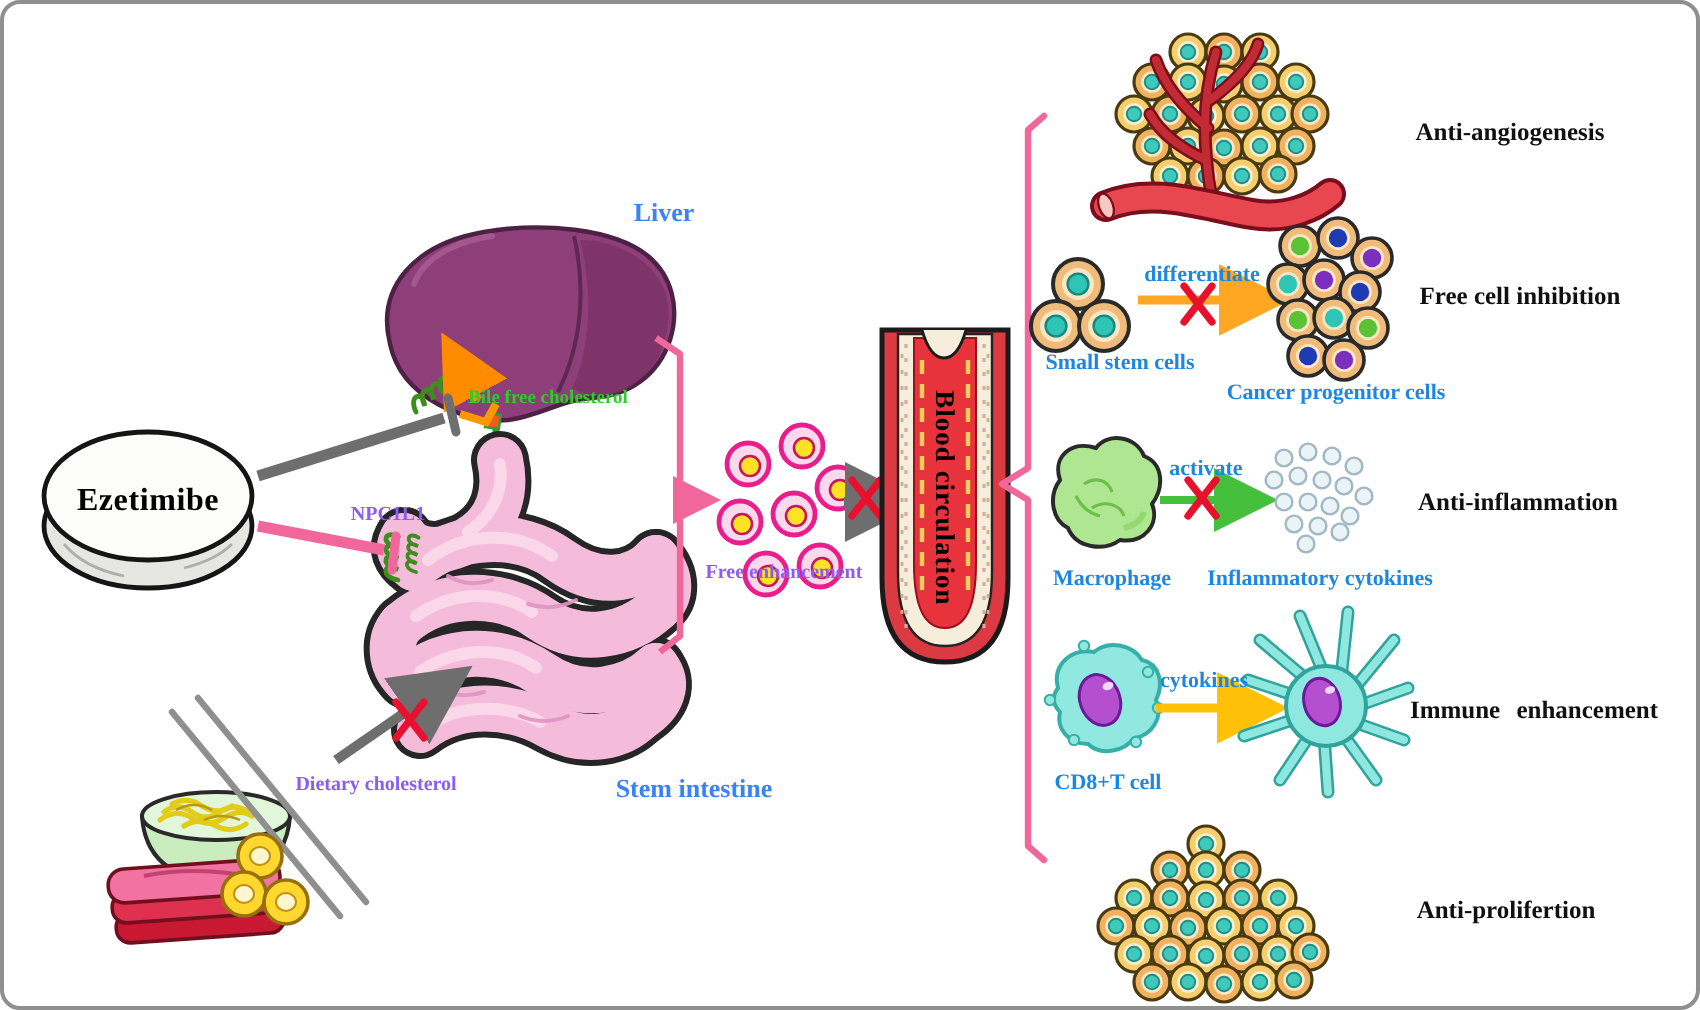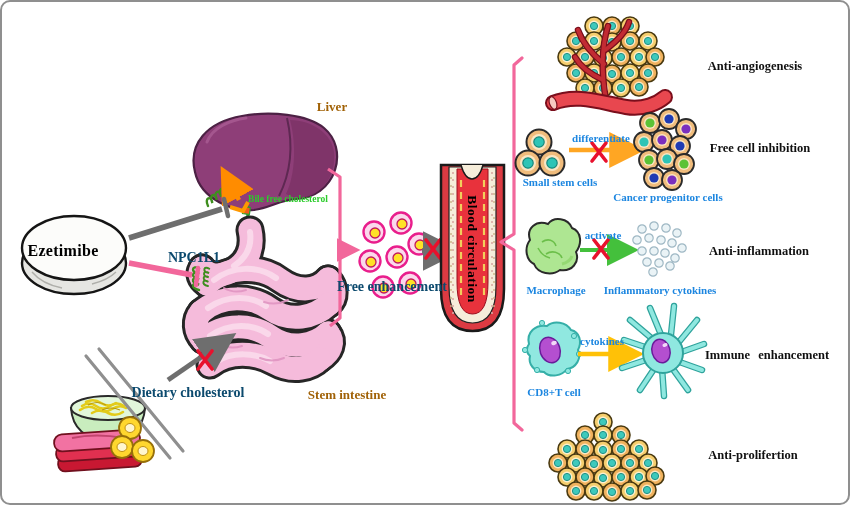--- a/index.html
+++ b/index.html
@@ -2,22 +2,22 @@
 <html><head>
 <meta charset="utf-8">
 <style>
   html,body{margin:0;padding:0;background:#fff;}
   #fig{position:relative;width:850px;height:505px;background:#fff;border:2px solid #8F8F8F;
        border-radius:10px;box-sizing:border-box;overflow:hidden;
        font-family:"Liberation Serif",serif;}
   #art{position:absolute;left:0;top:0;}
   .lbl{position:absolute;transform:translate(-50%,-50%);font-weight:700;white-space:nowrap;line-height:1;}
   .drug{font-size:16px;color:#000;letter-spacing:.3px;}
-  .magenta{font-size:13px;color:#a16207;}
-  .blue{font-size:14px;color:#0c4a6e;}
+  .magenta{font-size:13px;color:#3b82f6;}
+  .blue{font-size:10px;color:#8b5cf6;}
   .blue-sm{font-size:11px;color:#1C86E0;}
   .green{font-size:9.5px;color:#2BCC2B;}
   .blk{font-size:12.5px;color:#101010;text-align:right;}
   .wide{word-spacing:5px;}
   .vert{transform:translate(-50%,-50%) rotate(90deg);font-size:13.5px;color:#000;letter-spacing:.5px;font-weight:700;}
 </style>
 </head>
 <body>
 
 <div id="fig">
@@ -420,24 +420,24 @@
         <use href="#tumor-cell" x="637" y="475"></use>
         <use href="#tumor-cell2" x="653" y="474"></use>
     <use href="#tumor-cell2" x="574" y="489"></use>
         <use href="#tumor-cell" x="592" y="489"></use>
         <use href="#tumor-cell2" x="610" y="490"></use>
         <use href="#tumor-cell" x="628" y="489"></use>
         <use href="#tumor-cell2" x="645" y="488"></use>
   </g>
 </svg>
 
-<div class="lbl drug" style="left:61px;top:249px">Ezetimibe</div>
+<div class="lbl drug" style="left:72px;top:249px">Ezetimibe</div>
 <div class="lbl magenta" style="left:330px;top:104px">Liver</div>
 <div class="lbl blue" style="left:192px;top:256px">NPC1L1</div>
-<div class="lbl green" style="left:286px;top:198px">Bile free cholesterol</div>
+<div class="lbl green" style="left:272px;top:198px">Bile free cholesterol</div>
 <div class="lbl blue" style="left:186px;top:391px">Dietary cholesterol</div>
 <div class="lbl magenta" style="left:345px;top:392px">Stem intestine</div>
 <div class="lbl blue" style="left:390px;top:285px">Free enhancement</div>
 <div class="lbl vert" style="left:470px;top:247px">Blood circulation</div>
 
 <div class="lbl blk" style="left:753px;top:64px">Anti-angiogenesis</div>
 
 <div class="lbl blue-sm" style="left:558px;top:180px">Small stem cells</div>
 <div class="lbl blue-sm" style="left:599px;top:136px">differentiate</div>
 <div class="lbl blue-sm" style="left:666px;top:195px">Cancer progenitor cells</div>

